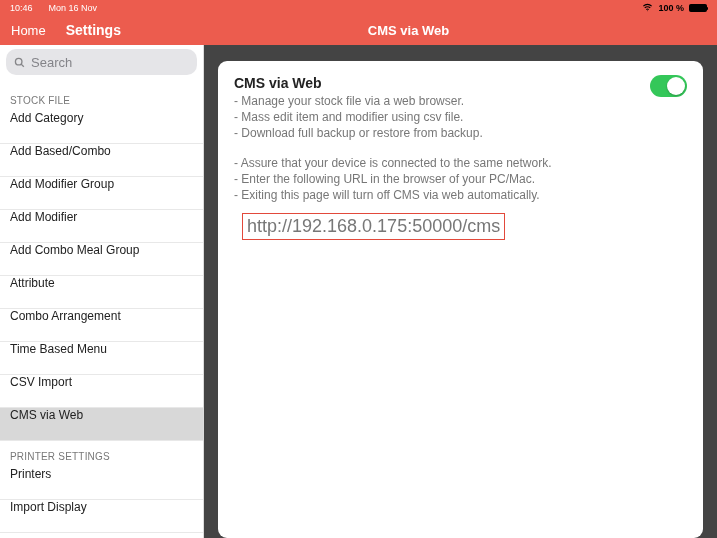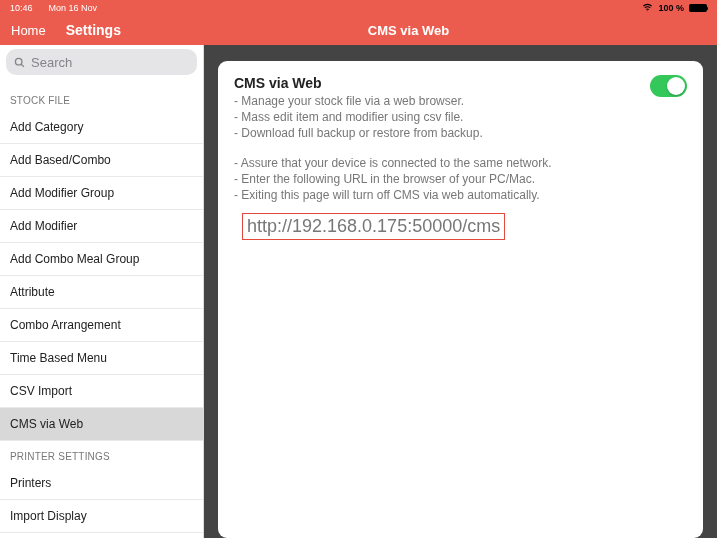--- a/index.html
+++ b/index.html
@@ -92,21 +92,21 @@
       font-size: 10px;
       color: #787878;
       padding: 14px 10px 5px 10px;
       letter-spacing: 0.2px;
     }
     .section-header.tight { padding-top: 10px; }
 
     .menu-item {
       height: 33px;
       display: flex;
-      align-items: center;
+      align-items: flex-start;
       padding: 0 10px;
       font-size: 12px;
       color: #222;
       border-bottom: 1px solid #e8e8e8;
       cursor: pointer;
     }
     .menu-item.selected { background: #d8d8d8; }
 
     .detail-area {
       flex: 1;

